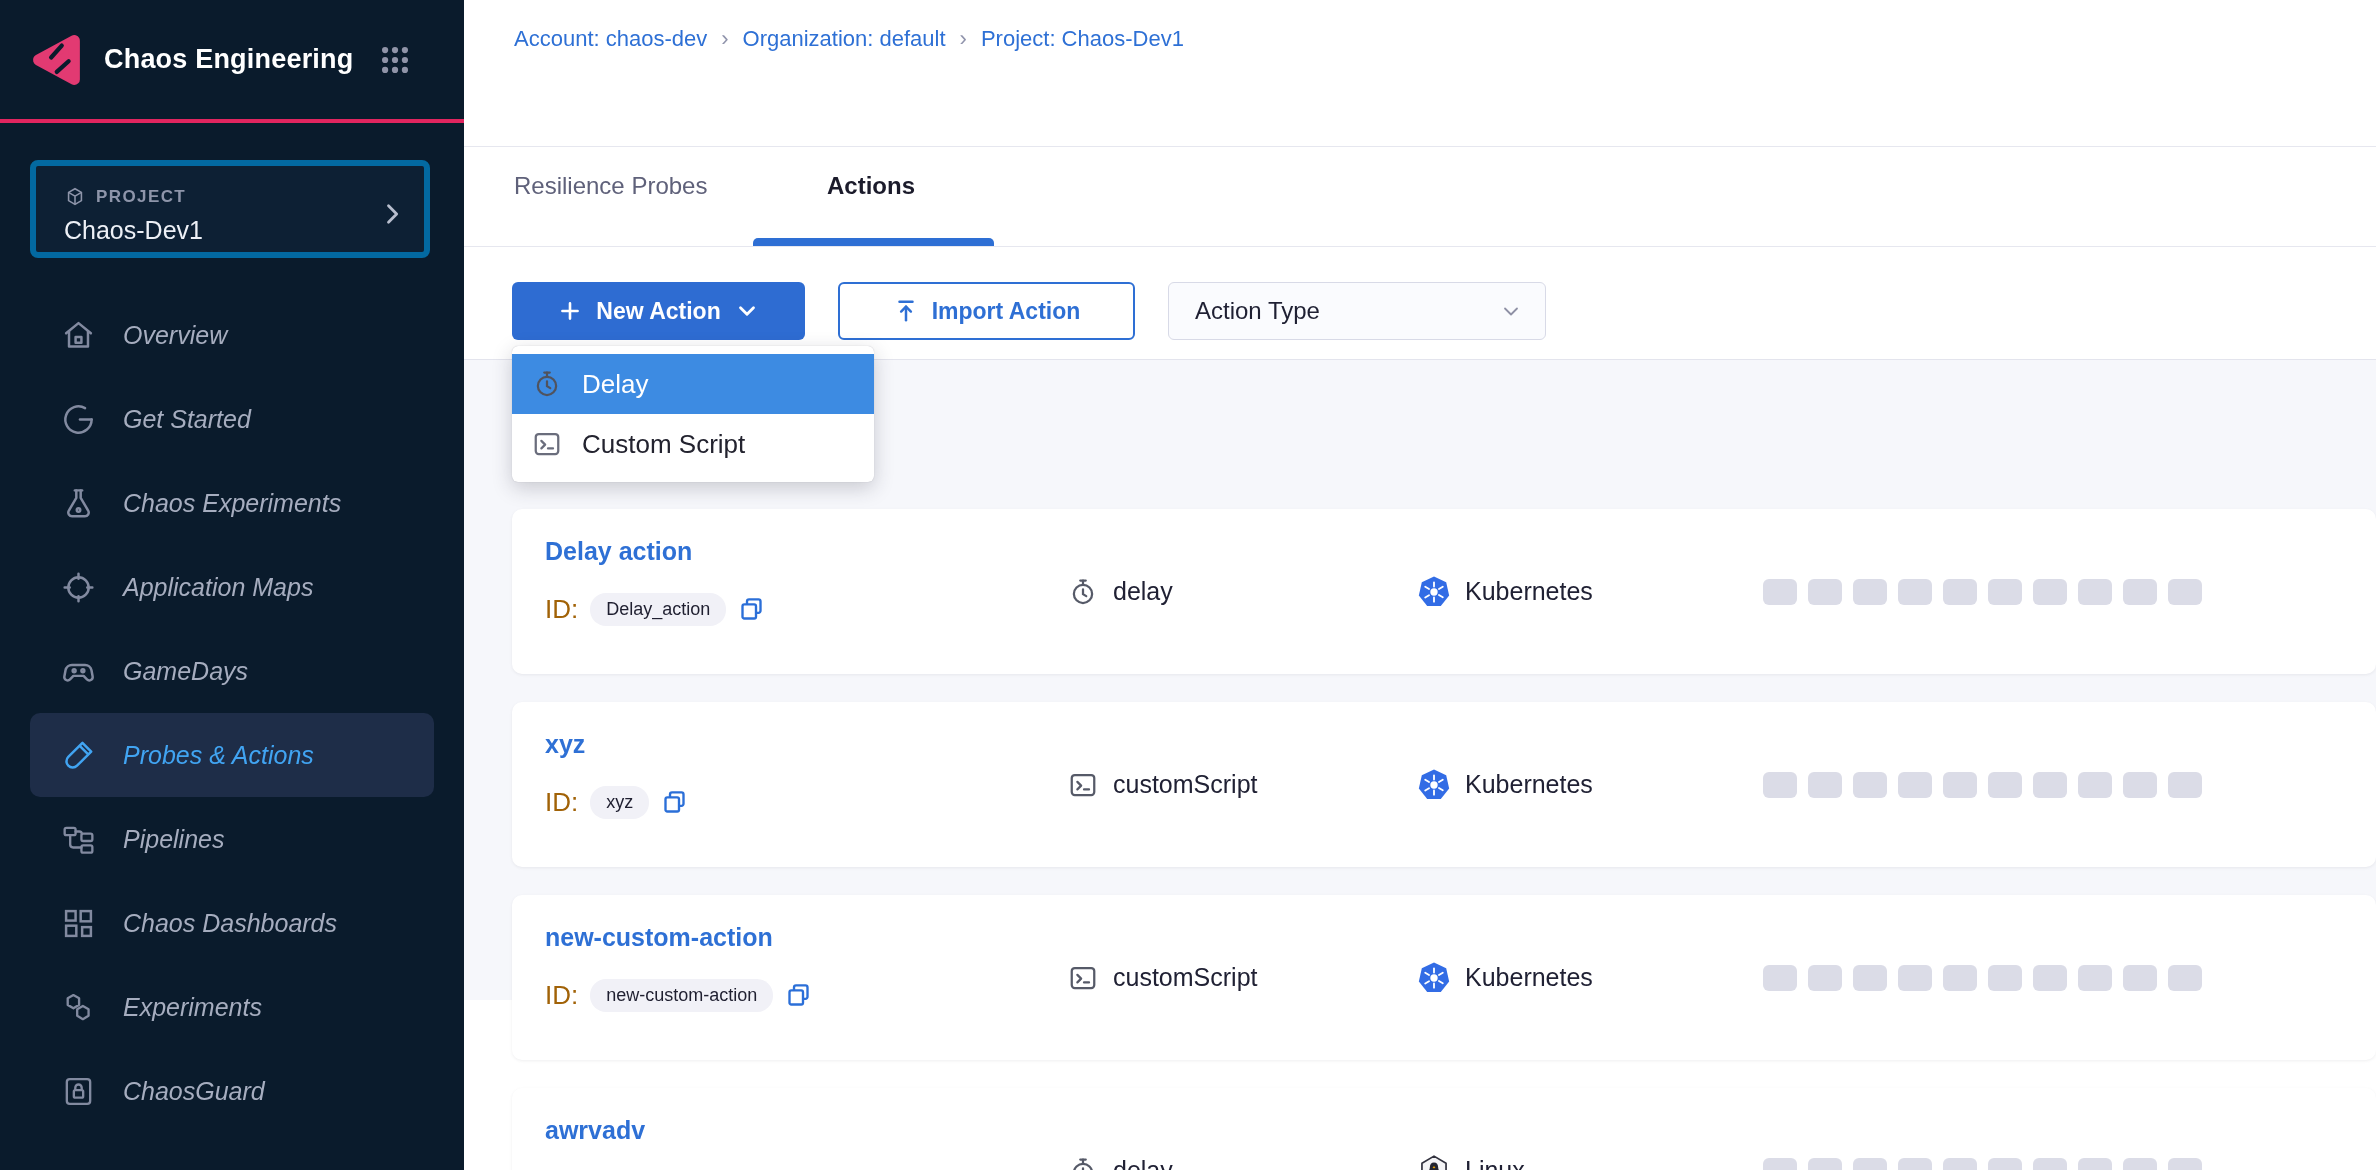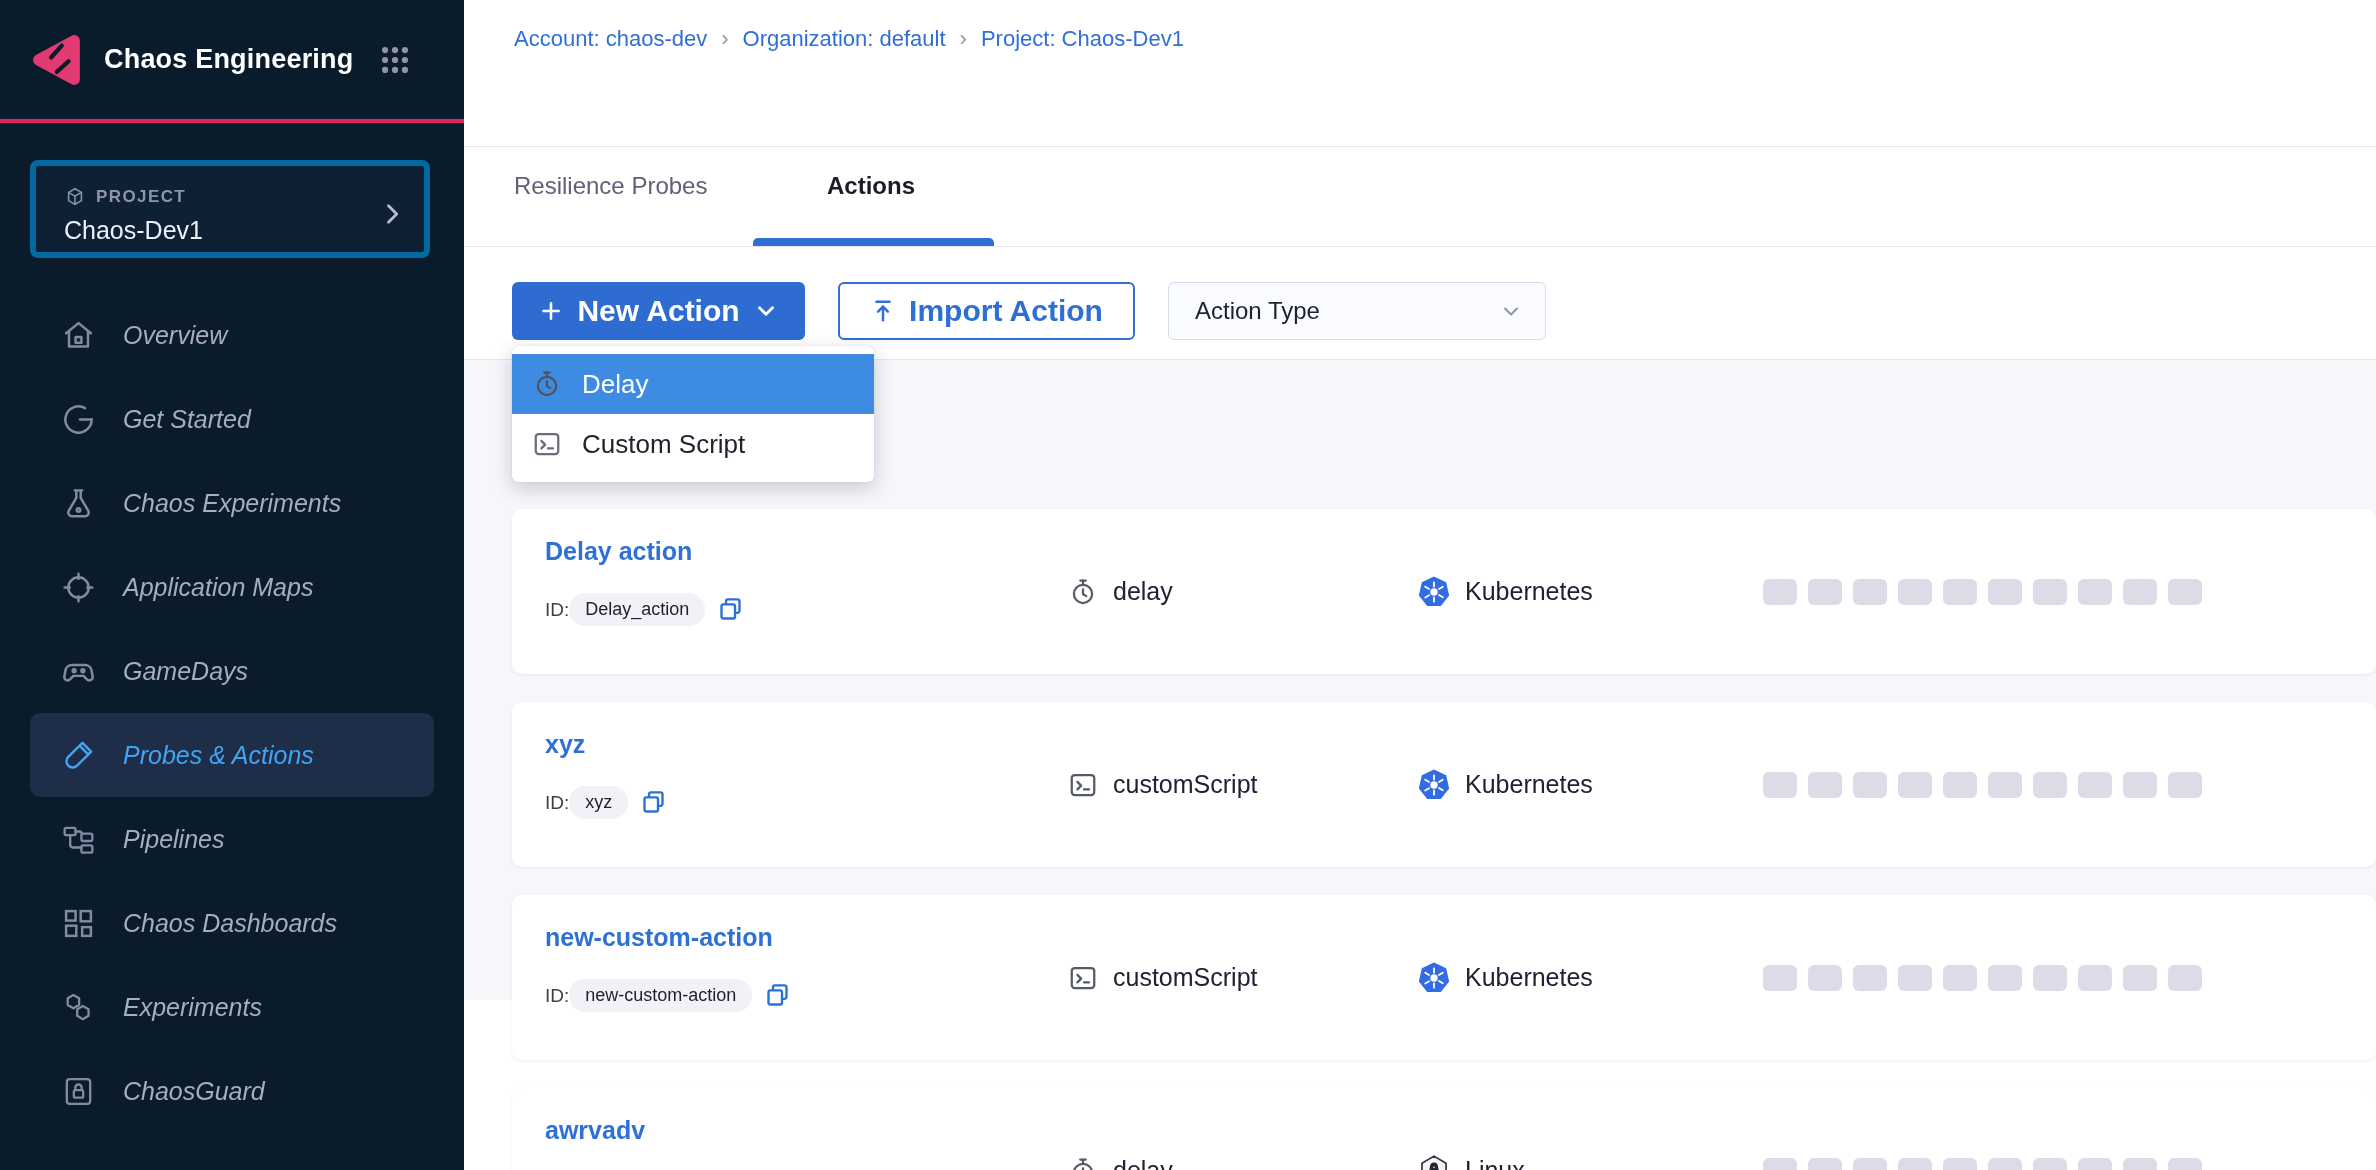--- a/index.html
+++ b/index.html
@@ -46,21 +46,21 @@
   #header-div { top:146px; }
   #tabs-div   { top:246px; }
 
   .tab { position:absolute; top:172px; font-size:24px; cursor:pointer; color:#5f617a; }
   .tab.active { color:#1b1b2b; font-weight:700; }
   #tab-indicator { position:absolute; left:289px; top:238px; width:241px; height:9px;
                    background:#2e6fd4; border-radius:5px 5px 0 0; }
 
   
   .btn { position:absolute; top:282px; height:58px; border-radius:6px; display:flex; align-items:center;
-         justify-content:center; gap:13px; font-size:30px; font-weight:600; cursor:pointer; }
+         justify-content:center; gap:13px; font-size:23px; font-weight:600; cursor:pointer; }
   #new-action-btn { left:48px; width:293px; background:#2e6cd2; color:#ffffff; border:none; }
   #new-action-btn svg { width:26px; height:26px; }
   #import-action-btn { left:374px; width:297px; background:#ffffff; color:#2e6fd4;
                        border:2px solid #2e6fd4; }
   #import-action-btn svg { width:26px; height:26px; }
   #action-type-select { position:absolute; left:704px; top:282px; width:378px; height:58px;
                         background:#fafbfe; border:1px solid #d8dae7; border-radius:6px;
                         display:flex; align-items:center; justify-content:space-between;
                         padding:0 22px 0 26px; font-size:24px; color:#1f2033; cursor:pointer; }
   #action-type-select svg { width:24px; height:24px; color:#8e90a5; }
@@ -76,21 +76,21 @@
   #th-recent-hint { position:absolute; left:1299px; top:405px; font-size:20px; font-weight:400;
                     color:#9496af; letter-spacing:0; }
   #th-recent { left:1299px; top:440px; }
 
   
   .row-card { position:absolute; left:48px; right:0; height:165px; background:#ffffff;
               border-radius:10px; box-shadow:0 1px 3px rgba(96,97,112,.10); }
   .cell-name { position:absolute; left:33px; top:28px; }
   .row-name { font-size:25px; font-weight:600; color:#2e70d5; cursor:pointer; }
   .id-line { position:absolute; left:33px; top:84px; display:flex; align-items:center; }
-  .id-label { font-size:19px; color:#404040; margin-right:0; }
+  .id-label { font-size:26px; color:#a16207; margin-right:12px; }
   .id-pill { background:#f1f1f7; border-radius:16px; padding:6px 16px; font-size:18px; color:#1f1f30; }
   .copy-icon { width:27px; height:27px; color:#2b6fd8; margin-left:12px; cursor:pointer; }
   .cell-type { position:absolute; left:556px; top:0; height:100%; display:flex; align-items:center; gap:15px; }
   .cell-type svg { width:30px; height:30px; color:#565a68; }
   .cell-infra { position:absolute; left:905px; top:0; height:100%; display:flex; align-items:center; gap:14px; }
   .cell-infra svg { width:34px; height:34px; }
   .cell-text { font-size:25px; color:#202134; }
   .cell-results { position:absolute; left:1251px; top:0; height:100%; display:flex; align-items:center; gap:11px; }
   .sq { width:34px; height:26px; border-radius:6px; background:#dbdce7; }
 

